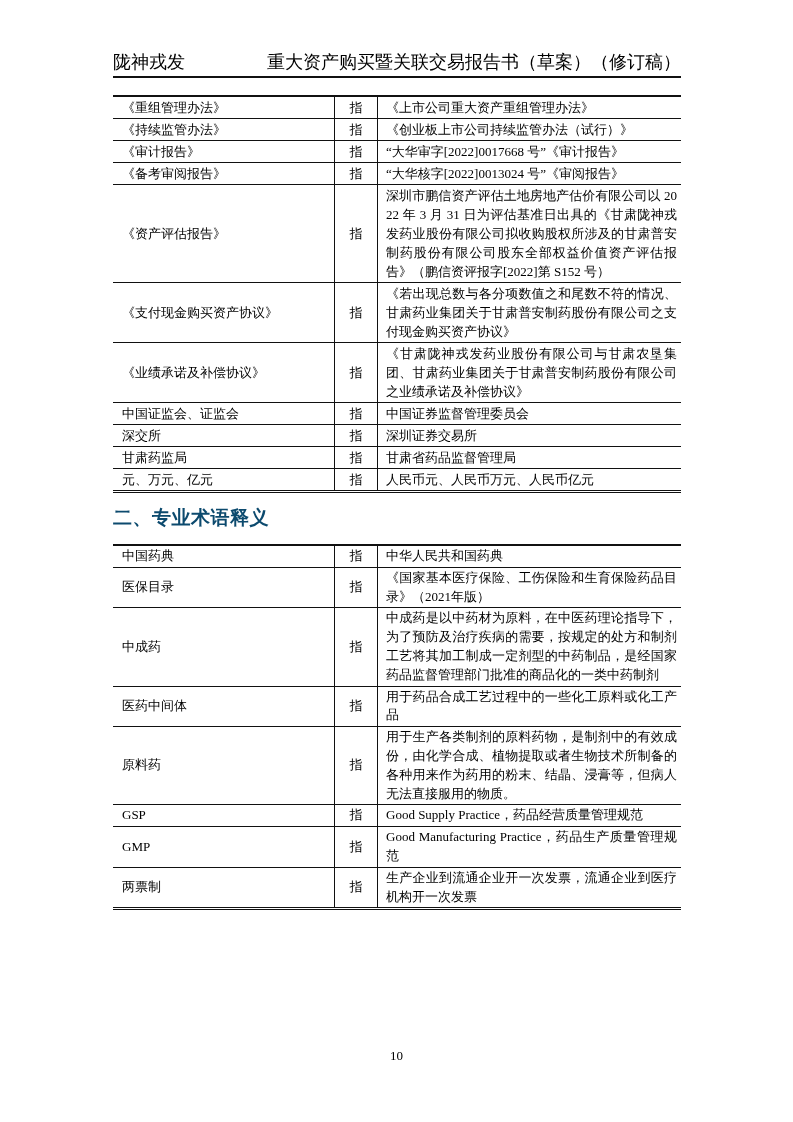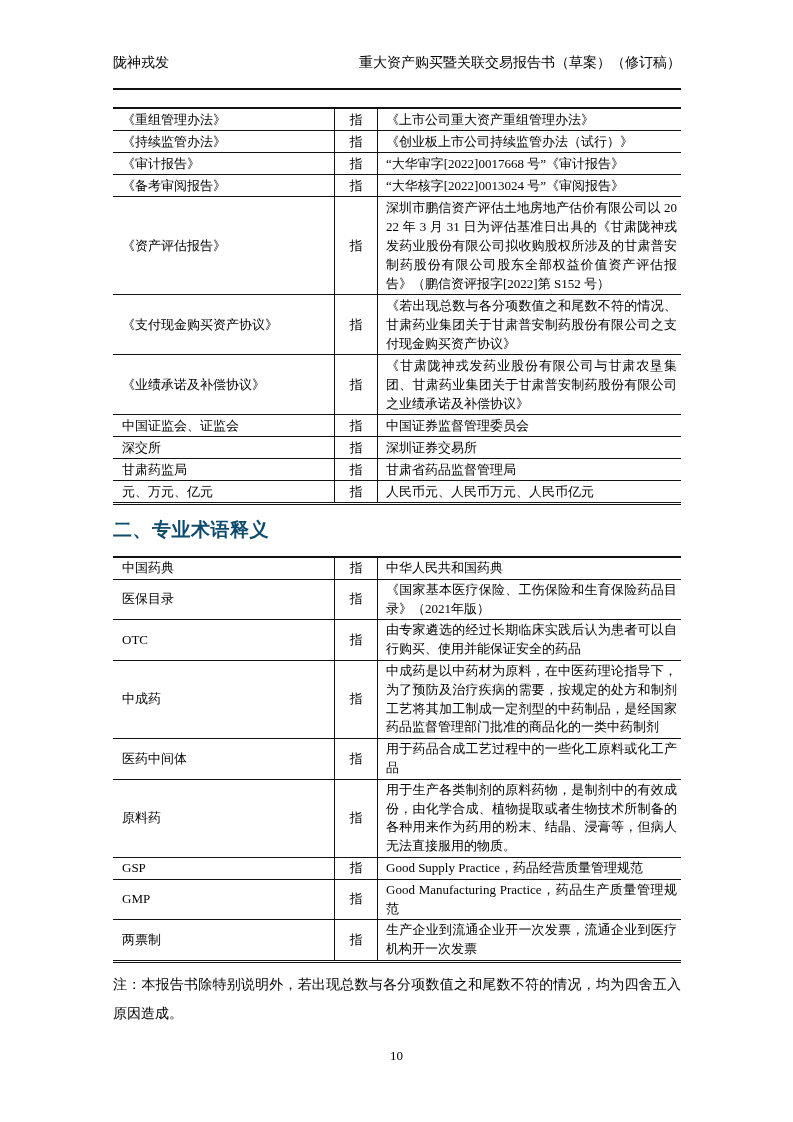--- a/index.html
+++ b/index.html
@@ -17,23 +17,23 @@
     position: absolute;
     left: 113px;
     top: 0;
     width: 568px;
   }
   .doc-header {
     display: flex;
     justify-content: space-between;
     align-items: flex-end;
     padding-top: 54px;
-    padding-bottom: 17px;
+    padding-bottom: 5px;
     border-bottom: 2px solid #111111;
-    font-size: 14px;
+    font-size: 18px;
     line-height: 17px;
     gap: 44px;
   }
   table.def-table {
     width: 100%;
     border-collapse: collapse;
     table-layout: fixed;
     border-top: 2.5px solid #111111;
     border-bottom: 3.5px double #111111;
     font-size: 13px;
@@ -168,25 +168,20 @@
             <td class="c-term">中国药典</td>
             <td class="c-ind">指</td>
             <td class="c-def">中华人民共和国药典</td>
           </tr>
           <tr>
             <td class="c-term">医保目录</td>
             <td class="c-ind">指</td>
             <td class="c-def">《国家基本医疗保险、工伤保险和生育保险药品目录》（2021年版）</td>
           </tr>
           <tr>
-            <td class="c-term">OTC</td>
-            <td class="c-ind">指</td>
-            <td class="c-def">由专家遴选的经过长期临床实践后认为患者可以自行购买、使用并能保证安全的药品</td>
-          </tr>
-          <tr>
             <td class="c-term">中成药</td>
             <td class="c-ind">指</td>
             <td class="c-def">中成药是以中药材为原料，在中医药理论指导下，为了预防及治疗疾病的需要，按规定的处方和制剂工艺将其加工制成一定剂型的中药制品，是经国家药品监督管理部门批准的商品化的一类中药制剂</td>
           </tr>
           <tr>
             <td class="c-term">医药中间体</td>
             <td class="c-ind">指</td>
             <td class="c-def">用于药品合成工艺过程中的一些化工原料或化工产品</td>
           </tr>
           <tr>
@@ -205,18 +200,17 @@
             <td class="c-def">Good Manufacturing Practice，药品生产质量管理规范</td>
           </tr>
           <tr>
             <td class="c-term">两票制</td>
             <td class="c-ind">指</td>
             <td class="c-def">生产企业到流通企业开一次发票，流通企业到医疗机构开一次发票</td>
           </tr>
         </tbody>
     </table>
 
-    <p class="note">注：本报告书除特别说明外，若出现总数与各分项数值之和尾数不符的情况，均为四舍五入原因造成。</p>
 
   </div>
 
   <div class="page-number">10</div>
 </div>
 
 </body></html>

